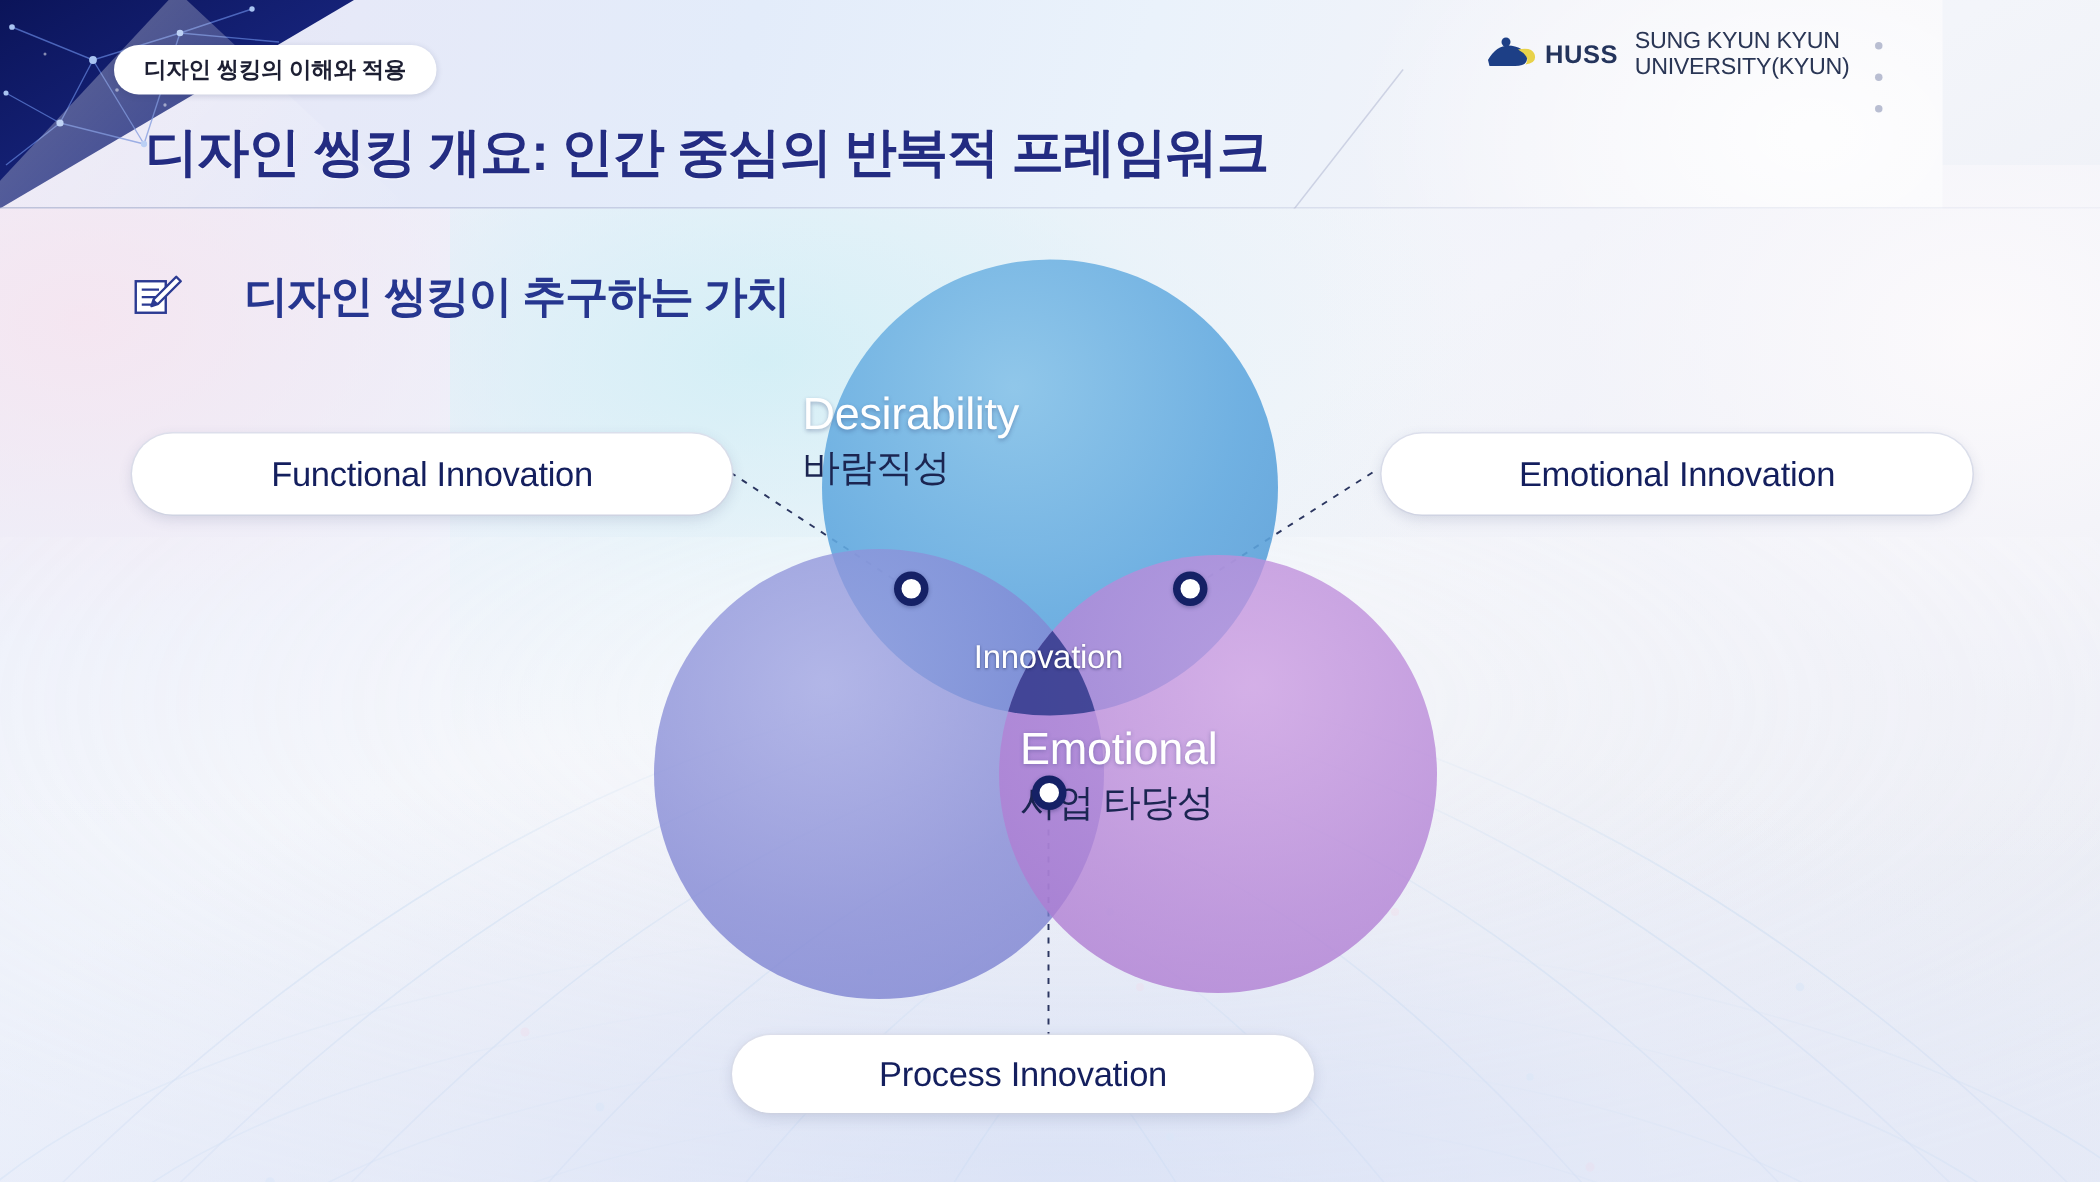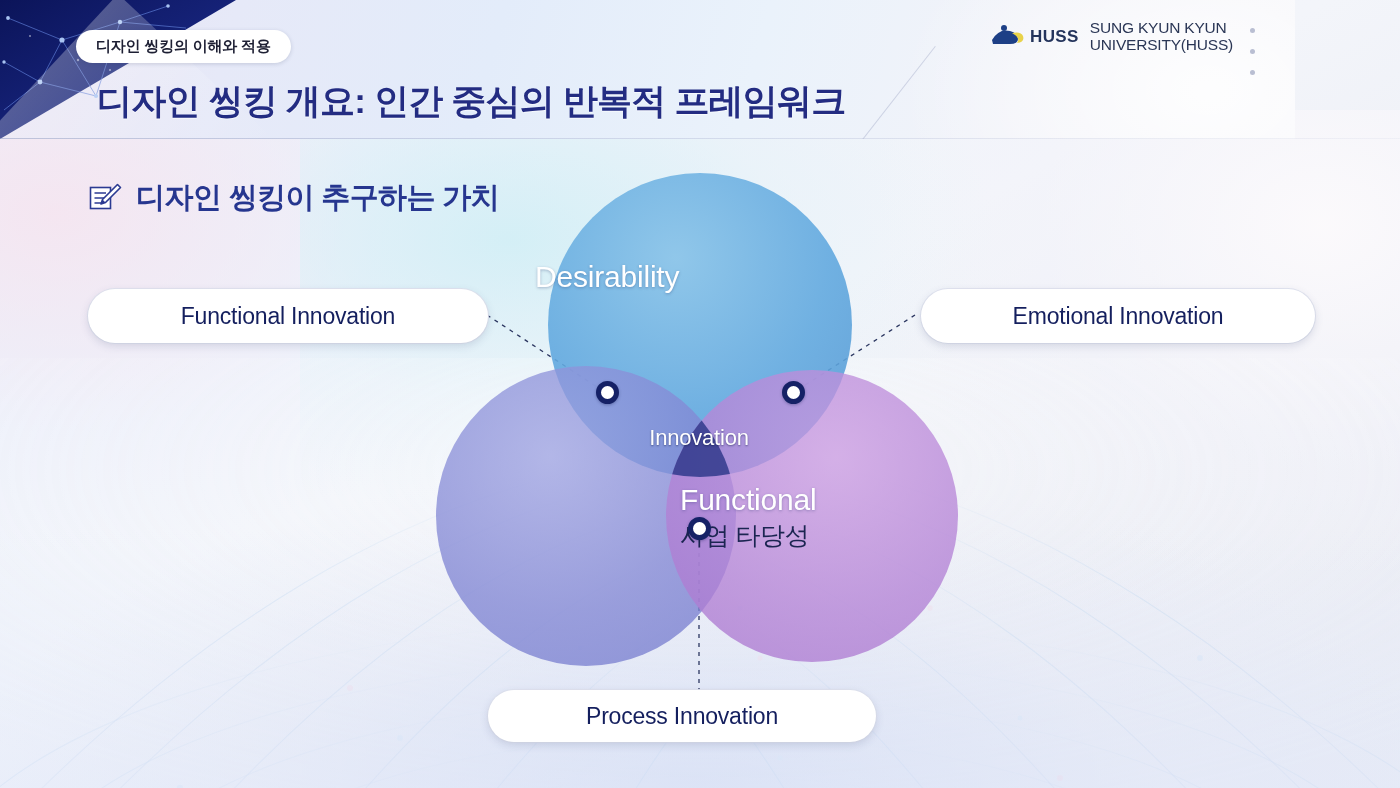--- a/index.html
+++ b/index.html
@@ -119,21 +119,21 @@
   }
 
   
   .section-head {
     position: absolute; left: 88px; top: 178px;
     display: flex; align-items: center; gap: 14px;
   }
   .section-icon { width: 34px; height: 34px; display: block; }
   .section-text {
     font-size: 29px; font-weight: bold; color: #26368f;
-    letter-spacing: -0.6px; white-space: nowrap;
+    letter-spacing: -0.6px; white-space: nowrap; margin-left: 27px;
   }
 
   
   .venn { position: absolute; left: 0; top: 0; width: 1400px; height: 788px; }
 
   .venn-label {
     position: absolute;
     width: 330px;
     pointer-events: none;
   }
@@ -290,21 +290,21 @@
       <div class="logo-mark">
         <svg width="42" height="24" viewBox="0 0 42 24">
           <path d="M4 16 Q 11 4 22 7 Q 30 9 30 15 Q 30 20 22 20 L 5 20 Z" fill="#1d3f86"></path>
           <path d="M24 9 Q 33 7 35 12 Q 37 18 29 19 Q 33 14 24 9 Z" fill="#e8d24a"></path>
           <circle cx="16" cy="4" r="3" fill="#1d3f86"></circle>
         </svg>
         <div class="logo-word">HUSS</div>
       </div>
       <div>
         <div class="logo-name">SUNG KYUN KYUN</div>
-        <div class="logo-name">UNIVERSITY(HUSS)</div>
+        <div class="logo-name">UNIVERSITY(KYUN)</div>
       </div>
     </div>
     <div class="logo-dots">
       <div class="logo-dot"></div>
       <div class="logo-dot"></div>
       <div class="logo-dot"></div>
     </div>
   </div>
   <div class="header-rule"></div>
 
@@ -361,23 +361,24 @@
       <g clip-path="url(#clipTop)">
         <g clip-path="url(#clipLeft)">
           <circle cx="812" cy="516" r="146" fill="#1b2d7e" opacity="0.72"></circle>
         </g>
       </g>
     </g>
   </svg>
 
   <div class="venn-label" style="left:535px; top:261px;">
     <div class="venn-en">Desirability</div>
+    <div class="venn-ko">바람직성</div>
   </div>
   <div class="venn-label" style="left:680px; top:484px;">
-    <div class="venn-en">Functional</div>
+    <div class="venn-en">Emotional</div>
     <div class="venn-ko">사업 타당성</div>
   </div>
   <div class="venn-center-label" style="left:549px; top:425px;">Innovation</div>
 
   <div class="node" style="left:596px; top:381px;"></div>
   <div class="node" style="left:782px; top:381px;"></div>
   <div class="node" style="left:688px; top:517px;"></div>
 
   <div class="callout" style="left:88px; top:289px; width:400px; height:54px;">
     <span>Functional Innovation</span>

